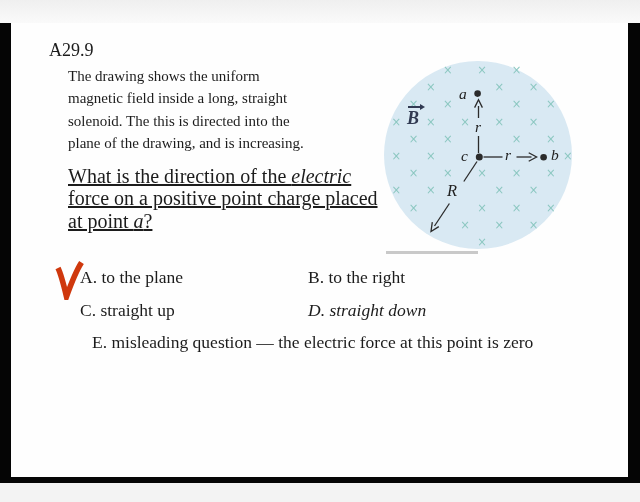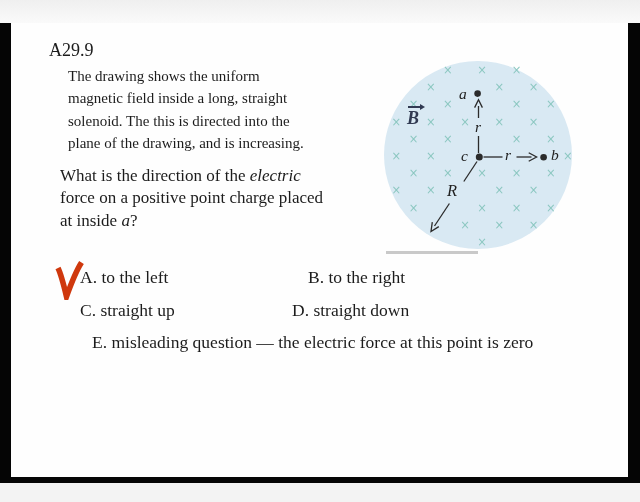--- a/index.html
+++ b/index.html
@@ -39,22 +39,22 @@
   }
   .slide-title {
     position: absolute; left: 49px; top: 41px;
     font-size: 18px; line-height: 18px;
   }
   .problem-statement {
     position: absolute; left: 68px; top: 65px;
     font-size: 15px; line-height: 22.3px; white-space: nowrap;
   }
   .question {
-    position: absolute; left: 60px; top: 165px;
-    font-size: 17px; line-height: 22.3px; white-space: nowrap;
+    position: absolute; left: 68px; top: 165px;
+    font-size: 20px; line-height: 22.3px; white-space: nowrap; text-decoration: underline;
   }
   .question .em, .italic { font-style: italic; }
 
   
   .field-circle {
     position: absolute; left: 384px; top: 61px; width: 188px; height: 188px;
     border-radius: 50%;
     background: var(--circle);
   }
   .cross {
@@ -102,21 +102,21 @@
   }
 
   
   .option {
     position: absolute;
     font-size: 17.5px; line-height: 20px; white-space: nowrap;
   }
   .opt-a { left: 80px;  top: 267px; }
   .opt-b { left: 308px; top: 267px; }
   .opt-c { left: 80px;  top: 300px; }
-  .opt-d { left: 292px; top: 300px; }
+  .opt-d { left: 308px; top: 300px; font-style: italic; }
   .opt-e { left: 92px;  top: 332px; }
   .checkmark-svg {
     position: absolute; left: 53px; top: 258px; width: 34px; height: 42px;
   }
 </style>
 </head>
 <body>
 
 <div class="letterbox-top"></div>
 
@@ -133,21 +133,21 @@
   <div class="problem-statement">
     <div>The drawing shows the uniform</div>
     <div>magnetic field inside a long, straight</div>
     <div>solenoid. The this is directed into the</div>
     <div>plane of the drawing, and is increasing.</div>
   </div>
 
   <div class="question">
     <div><span>What is the direction of the </span><span class="em">electric</span></div>
     <div>force on a positive point charge placed</div>
-    <div><span>at inside </span><span class="em">a</span><span>?</span></div>
+    <div><span>at point </span><span class="em">a</span><span>?</span></div>
   </div>
 
   <div class="field-circle"></div>
   <div id="cross-layer">
       <span class="cross" style="left: 447.9px; top: 71px;">×</span>
       <span class="cross" style="left: 482.2px; top: 71px;">×</span>
       <span class="cross" style="left: 516.5px; top: 71px;">×</span>
       <span class="cross" style="left: 430.75px; top: 88.2px;">×</span>
       <span class="cross" style="left: 499.35px; top: 88.2px;">×</span>
       <span class="cross" style="left: 533.65px; top: 88.2px;">×</span>
@@ -211,21 +211,21 @@
   <div class="vec-arrow"></div>
   <div class="field-label">B</div>
   <div class="diagram-label label-a">a</div>
   <div class="diagram-label label-r-vert">r</div>
   <div class="diagram-label label-c">c</div>
   <div class="diagram-label label-r-horiz">r</div>
   <div class="diagram-label label-b">b</div>
   <div class="diagram-label label-R">R</div>
   <div class="fine-print"></div>
 
-  <div class="option opt-a">A. to the left</div>
+  <div class="option opt-a">A. to the plane</div>
   <div class="option opt-b">B. to the right</div>
   <div class="option opt-c">C. straight up</div>
   <div class="option opt-d">D. straight down</div>
   <div class="option opt-e">E. misleading question — the electric force at this point is zero</div>
 
   <svg class="checkmark-svg" viewBox="0 0 34 42">
     <path id="check-path" d="M 5,10 C 8,16 11,28 13.5,38.5 C 18,26 23,13 28.5,4.5" fill="none" stroke="#cf380d" stroke-width="5.6" stroke-linecap="butt" stroke-linejoin="miter"></path>
   </svg>
 
 </div>

